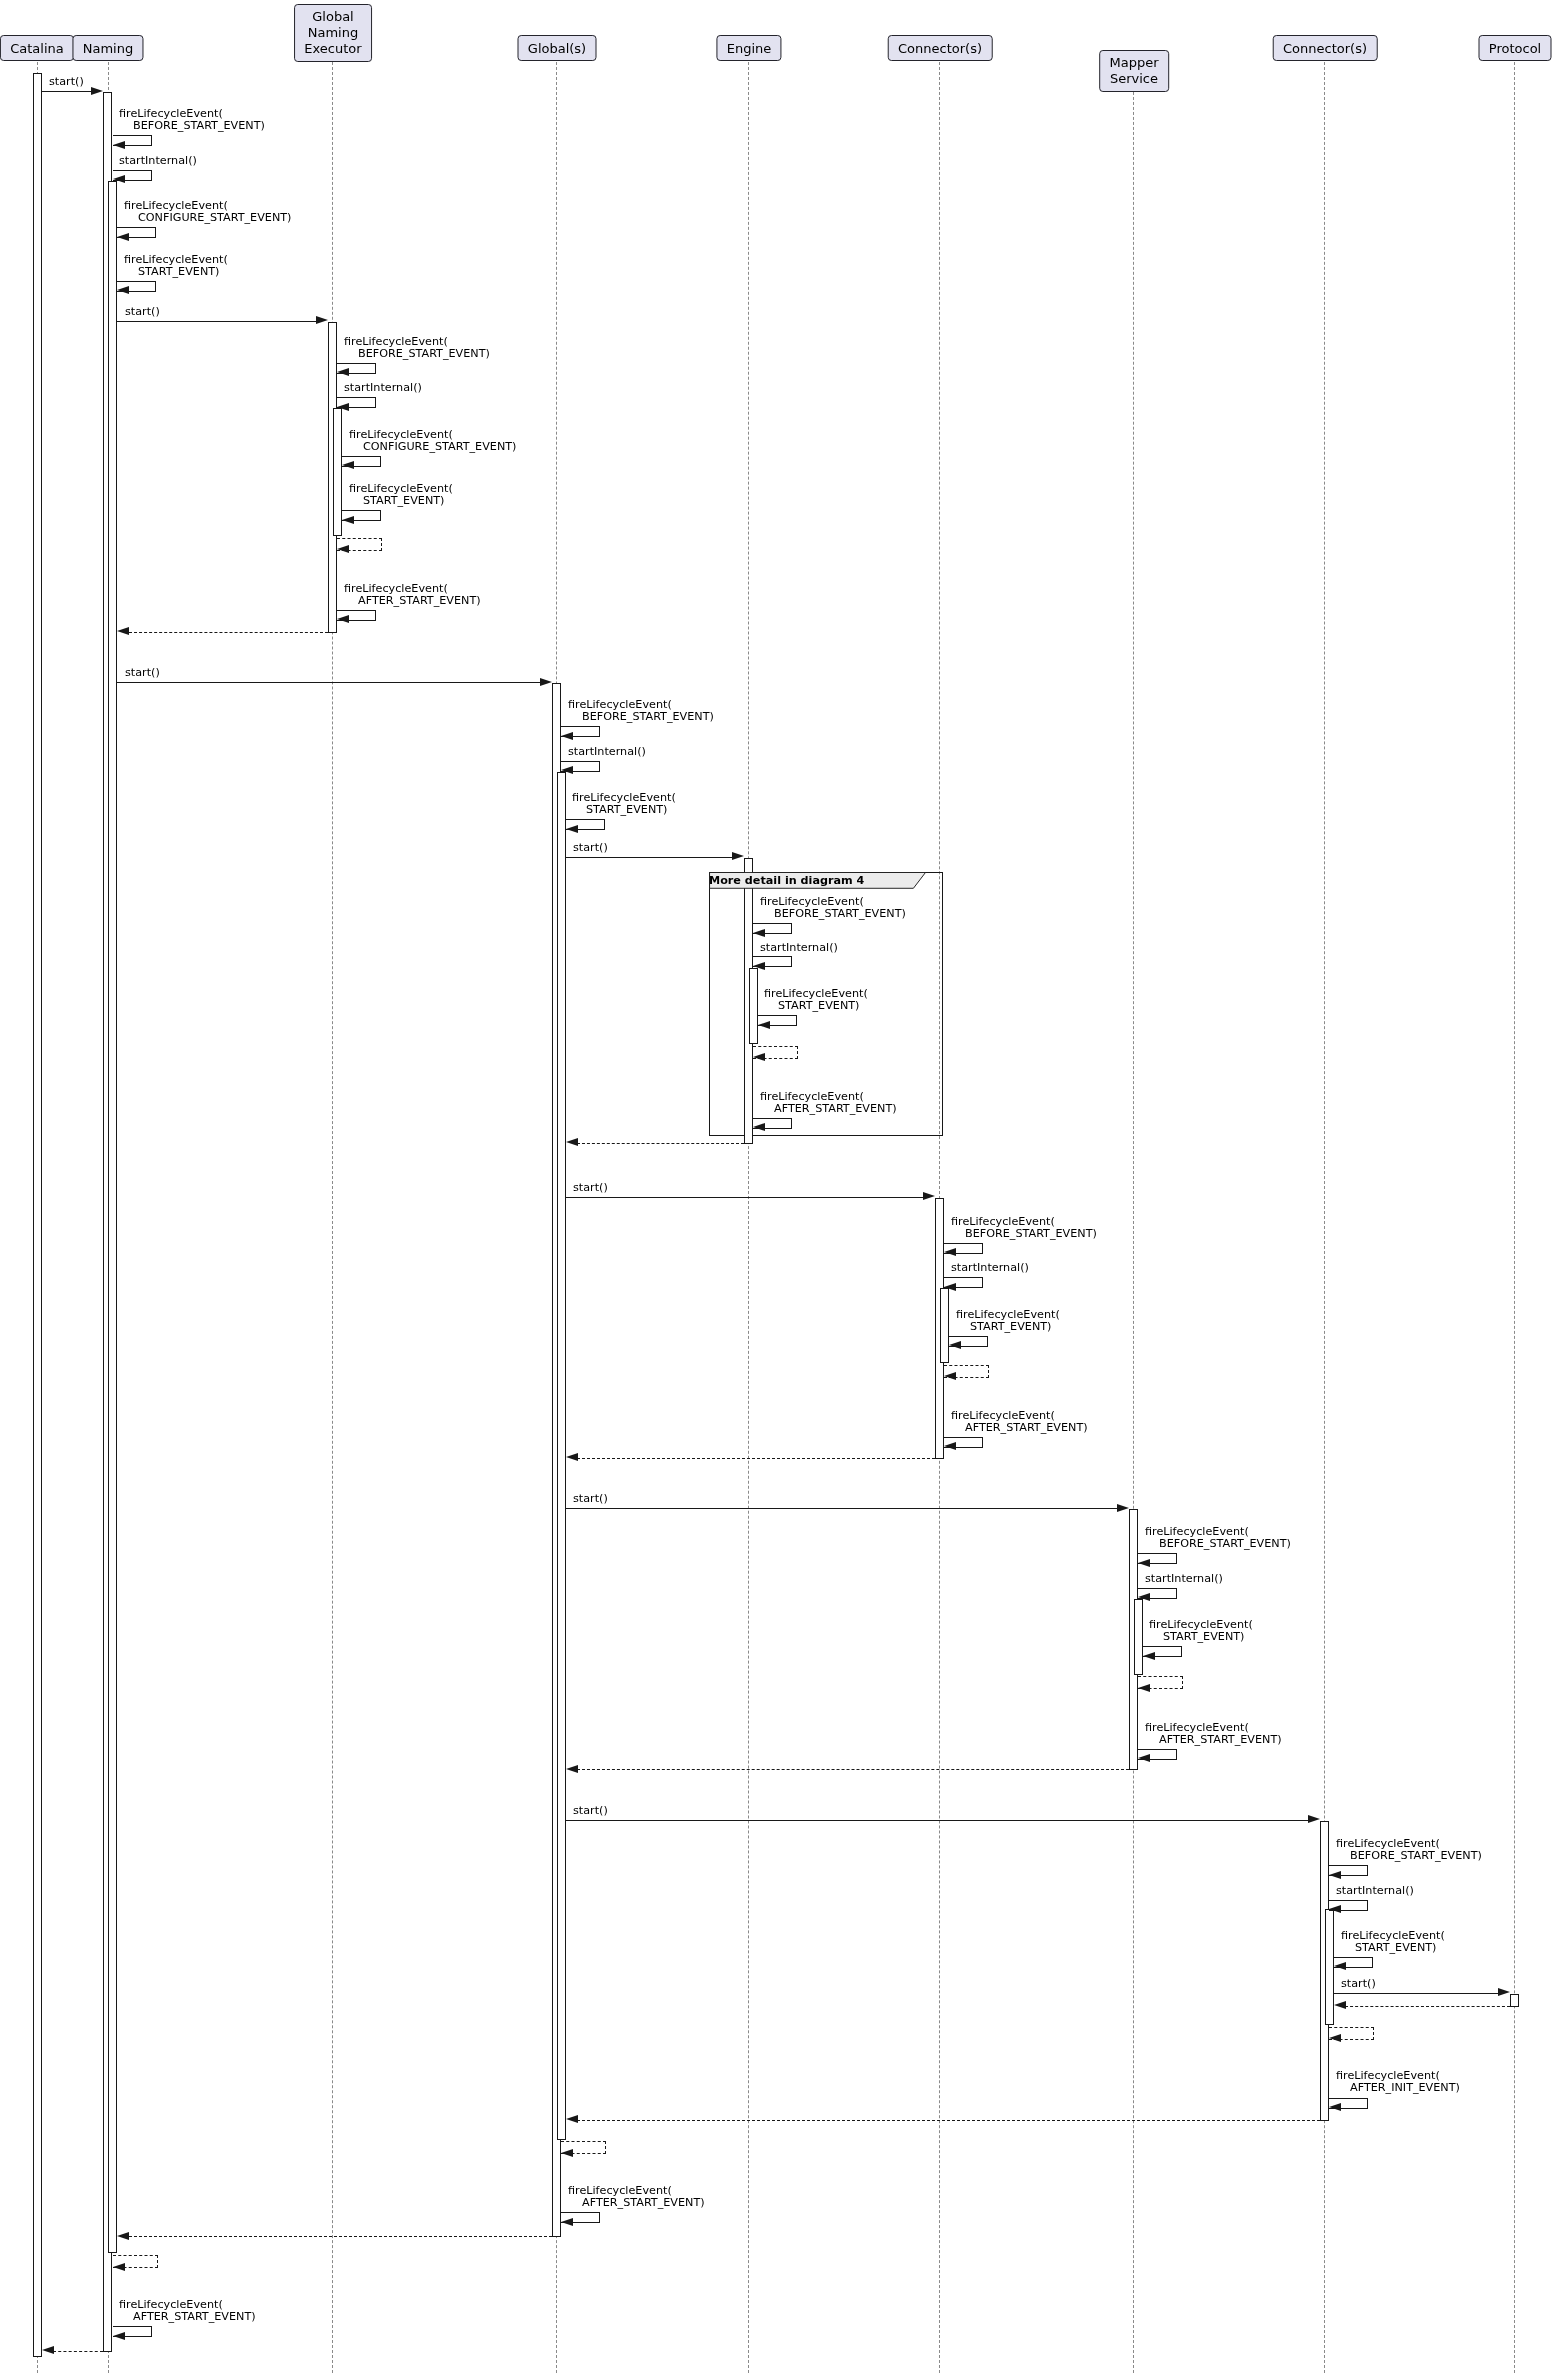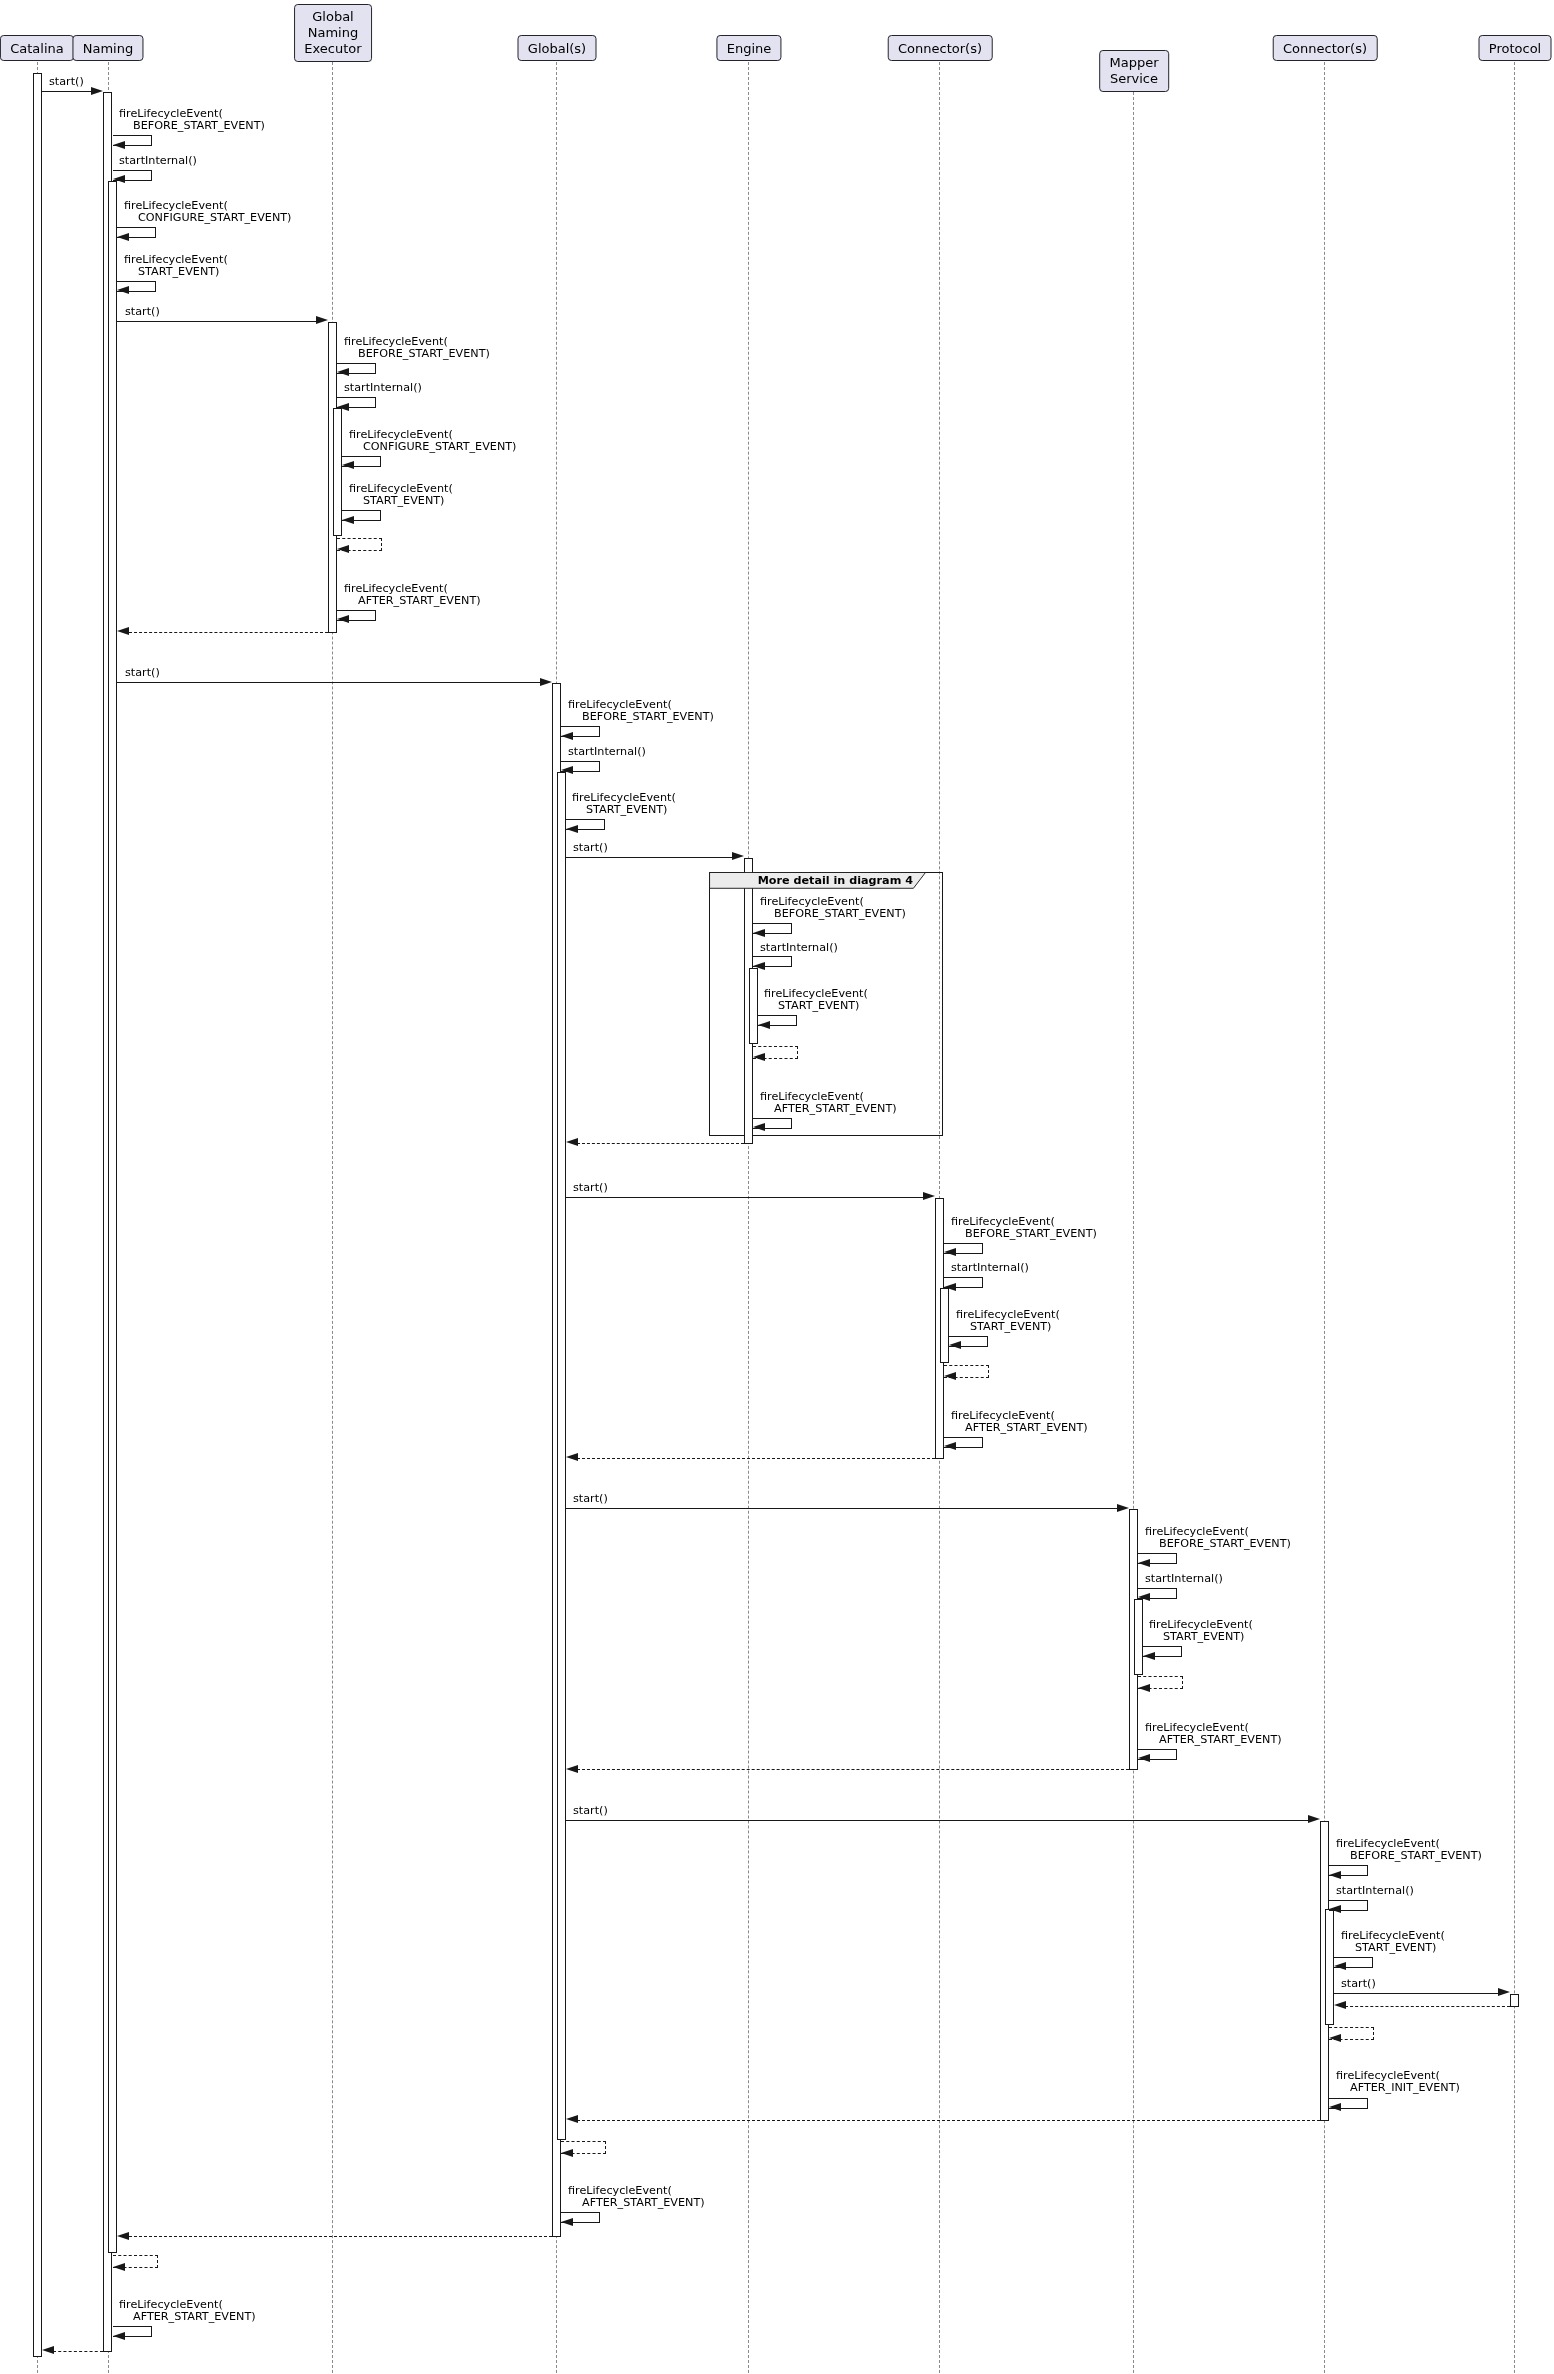--- a/index.html
+++ b/index.html
@@ -20,21 +20,21 @@
   .arr-r{position:absolute;width:0;height:0;border-top:4.7px solid transparent;border-bottom:4.7px solid transparent;border-left:12px solid #181818;z-index:5;}
   .arr-l{position:absolute;width:0;height:0;border-top:4.7px solid transparent;border-bottom:4.7px solid transparent;border-right:12px solid #181818;z-index:5;}
   .self-bracket{position:absolute;width:39px;height:11.2px;box-sizing:border-box;border:0.9px solid #181818;border-left:none;z-index:4;}
   .self-bracket.dashed{width:45px;height:13px;border-style:dashed;border-left:none;}
   .mlabel{position:absolute;font-size:11.2px;line-height:12px;white-space:nowrap;z-index:6;}
   .mlabel .l2{display:block;padding-left:14px;}
   .note-frame{position:absolute;left:709px;top:872px;width:234px;height:264px;box-sizing:border-box;border:0.9px solid #181818;z-index:2;}
   .note-strip{position:absolute;left:709px;top:872px;z-index:7;}
   .note-text{
     position:absolute;left:709px;top:873px;width:204px;height:16px;z-index:8;
-    font-size:11.2px;font-weight:bold;text-align:right;line-height:16px;white-space:nowrap;
+    font-size:11.2px;font-weight:bold;text-align:left;line-height:16px;white-space:nowrap;
   }
 </style>
 </head>
 <body>
 
 <div id="diagram">
   <div class="note-frame"></div>
   <svg class="note-strip" width="218" height="17.7" viewBox="0 0 234 19">
     <polygon points="0.5,0.5 232.5,0.5 219.5,17.5 0.5,17.5" fill="#ECECEC" stroke="#181818" stroke-width="1"></polygon>
   </svg>

